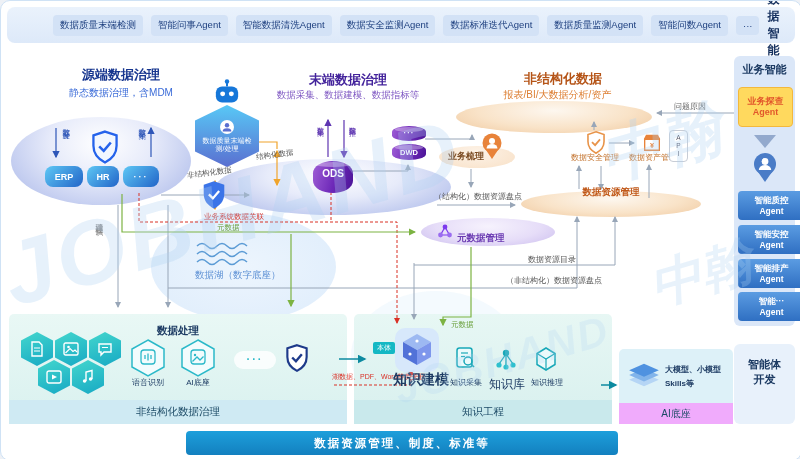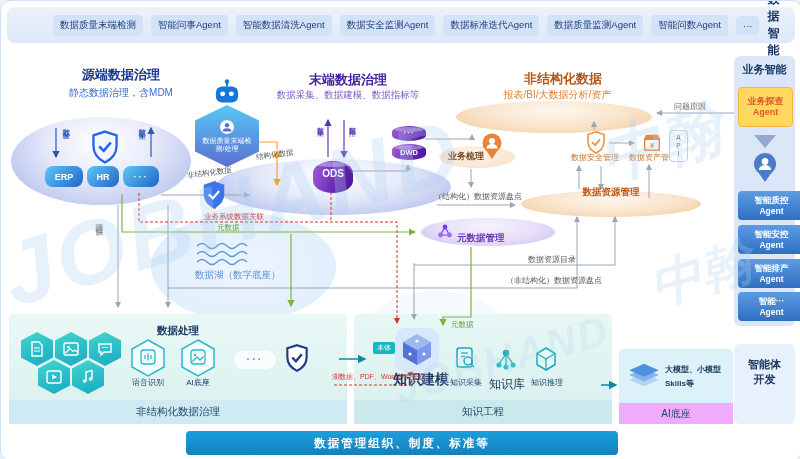--- a/index.html
+++ b/index.html
@@ -347,21 +347,21 @@
 
   <svg class="abs z3" width="30" height="26" viewBox="0 0 32 28" style="left:628px;top:361px;">
     <polygon points="16,12 32,19 16,26 0,19" fill="#b5d5f5"></polygon>
     <polygon points="16,7 32,14 16,21 0,14" fill="#82b4ea"></polygon>
     <polygon points="16,2 32,9 16,16 0,9" fill="#4f92e0"></polygon>
   </svg>
   <div class="lbl z3" style="left:664px;top:364px;font-size:8px;font-weight:bold;color:#1d3b63;">大模型、小模型</div>
   <div class="lbl z3" style="left:664px;top:378px;font-size:8px;font-weight: bold;color:#1d3b63;">Skills等</div>
 
   <div class="abs ctr" style="left:185px;top:430px;width:432px;height:24px;background:linear-gradient(180deg,#1d9fdb,#1380bf);border-radius:4px;color:#fff;font-weight:bold;font-size:11.5px;line-height:24px;letter-spacing:2px;z-index:3;">
-    <span>数据管理组织、制度、标准等</span>
+    <span>数据资源管理、制度、标准等</span>
   </div>
 
   <div class="side-card" style="left:733px;top:55px;width:61px;height:270px;"></div>
   <div class="side-card" style="left:733px;top:343px;width:61px;height:80px;background:#e8f1fb;"></div>
   <div class="lbl ctr z3" style="left:733px;top:62px;width:61px;font-size:11px;font-weight:bold;color:#1d3b63;">业务智能</div>
   <div class="abs z3 ctr" style="left:737px;top:86px;width:53px;height:38px;background:#ffd95e;border:1px solid #f3b83c;border-radius:4px;color:#e2572b;font-size:9px;font-weight:bold;display:flex;flex-direction:column;align-items:center;justify-content:center;line-height:1.25;cursor:pointer;">
     <span>业务探查</span>
     <span>Agent</span>
   </div>
   <div class="abs z3" style="left:753px;top:134px;width:0;height:0;border-left:11px solid transparent;border-right:11px solid transparent;border-top:13px solid #93a9cd;"></div>

